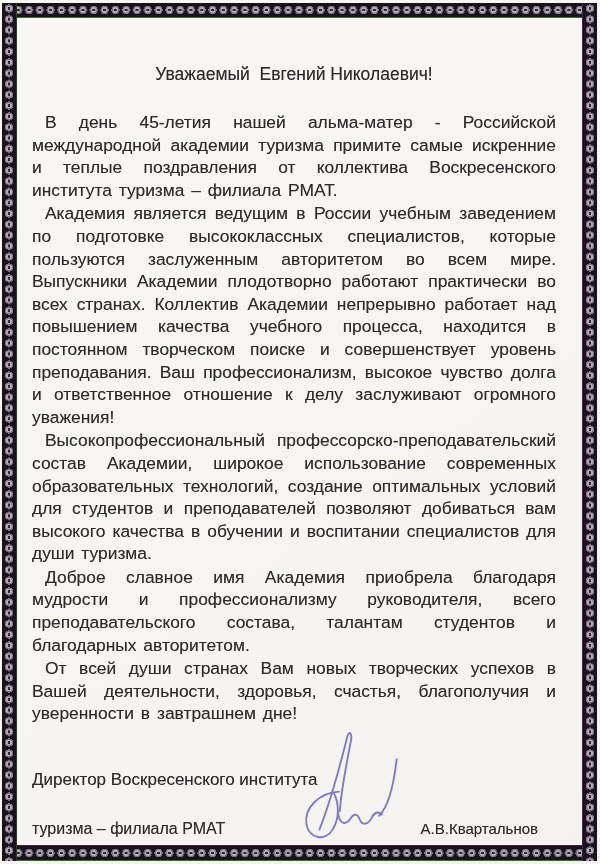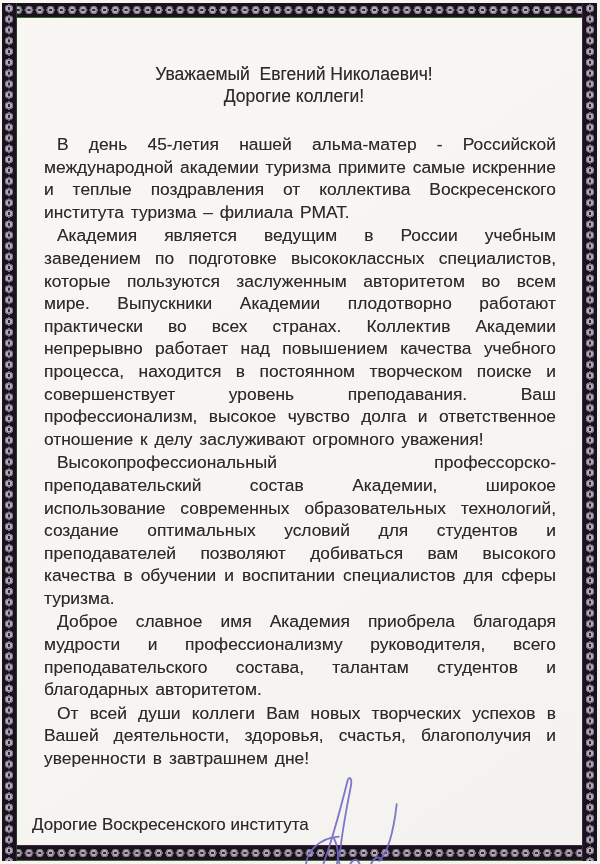--- a/index.html
+++ b/index.html
@@ -58,21 +58,21 @@
     text-shadow: 0 0 0.4px rgba(70,70,70,0.55);
   }
   .body-text {
     margin-top: 26px;
     font-size: 17.4px;
     line-height: 22.6px;
     text-align: justify;
     word-spacing: 2px;
     text-shadow: 0 0 0.4px rgba(70,70,70,0.55);
   }
-  .body-text p { margin: 0 0 1px 12px; text-indent: 13px; }
+  .body-text p { margin: 0 0 1px 0; text-indent: 13px; }
 
   .sig-row {
     position: relative;
     margin-top: 44px;
     display: flex;
     justify-content: space-between;
     align-items: flex-end;
     text-shadow: 0 0 0.4px rgba(70,70,70,0.55);
   }
   .sig-title-1 { font-size: 17px;   line-height: 21px; }
@@ -98,34 +98,33 @@
     <div class="bstrip b-top"></div>
     <div class="bstrip b-bottom"></div>
     <div class="bstrip b-left"></div>
     <div class="bstrip b-right"></div>
   </div>
 
   <div class="content">
 
     <div class="salutation">
       <div>Уважаемый&nbsp; Евгений Николаевич!</div>
-      <div>Дорогие коллеги!</div>
     </div>
 
     <div class="body-text">
       <p>В день 45-летия нашей альма-матер - Российской международной академии туризма примите самые искренние и теплые поздравления от коллектива Воскресенского института туризма – филиала РМАТ.</p>
       <p>Академия является ведущим в России учебным заведением по подготовке высококлассных специалистов, которые пользуются заслуженным авторитетом во всем мире. Выпускники Академии плодотворно работают практически во всех странах. Коллектив Академии непрерывно работает над повышением качества учебного процесса, находится в постоянном творческом поиске и совершенствует уровень преподавания. Ваш профессионализм, высокое чувство долга и ответственное отношение к делу заслуживают огромного уважения!</p>
-      <p>Высокопрофессиональный профессорско-преподавательский состав Академии, широкое использование современных образовательных технологий, создание оптимальных условий для студентов и преподавателей позволяют добиваться вам высокого качества в обучении и воспитании специалистов для сферы туризма.</p>
+      <p>Высокопрофессиональный профессорско-преподавательский состав Академии, широкое использование современных образовательных технологий, создание оптимальных условий для студентов и преподавателей позволяют добиваться вам высокого качества в обучении и воспитании специалистов для души туризма.</p>
       <p>Доброе славное имя Академия приобрела благодаря мудрости и профессионализму руководителя, всего преподавательского состава, талантам студентов и благодарных авторитетом.</p>
-      <p>От всей души коллеги Вам новых творческих успехов в Вашей деятельности, здоровья, счастья, благополучия и уверенности в завтрашнем дне!</p>
+      <p>От всей души странах Вам новых творческих успехов в Вашей деятельности, здоровья, счастья, благополучия и уверенности в завтрашнем дне!</p>
     </div>
 
     <div class="sig-row">
       <div>
-        <div class="sig-title-1">Дорогие Воскресенского института</div>
+        <div class="sig-title-1">Директор Воскресенского института</div>
         <div class="sig-title-2">туризма – филиала РМАТ</div>
       </div>
 
       <svg class="signature-svg" viewBox="0 0 115 122" fill="none" xmlns="http://www.w3.org/2000/svg">
         <g stroke="#7066c4" stroke-width="1.9" stroke-linecap="round" fill="none" opacity="0.88">
 
           <path d="M 46 62 C 26 62 9 77 11 94 C 13 109 30 113 38 100 C 46 88 45 73 41 64"></path>
 
           <path d="M 24 100 C 36 74 50 31 58 5 C 60 0 63 3 61 11 C 55 35 48 63 46 82"></path>
 

